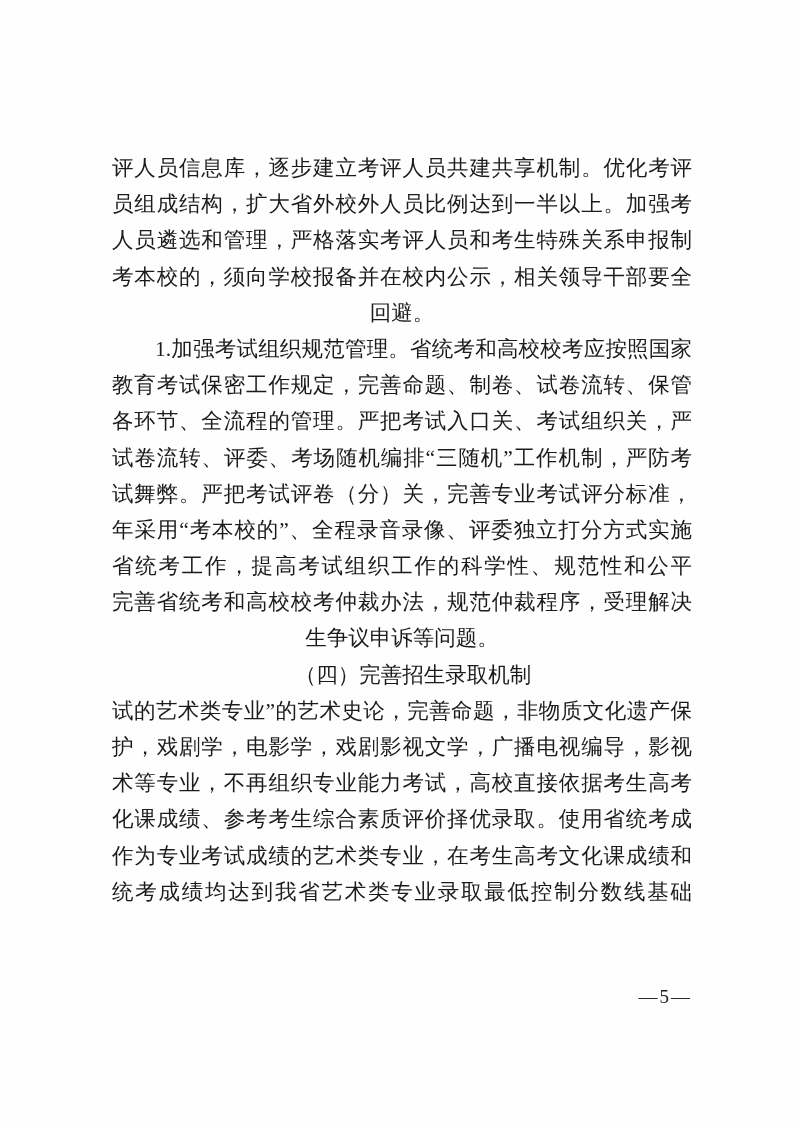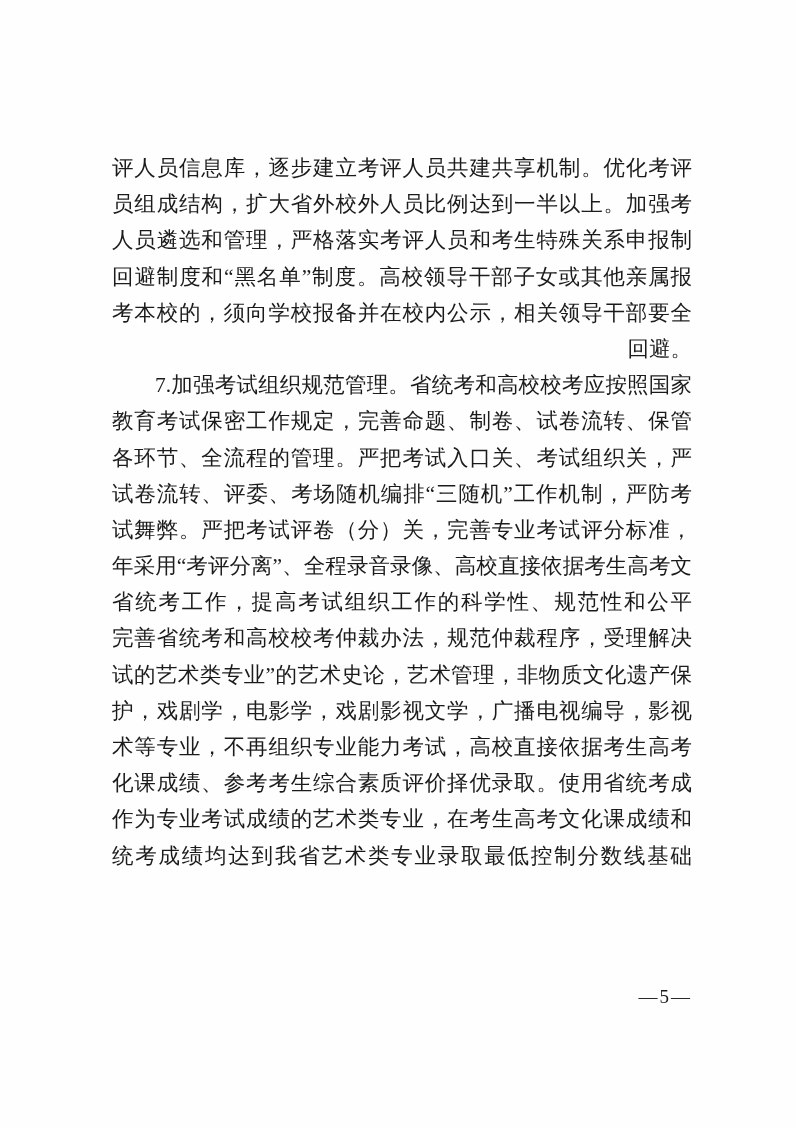--- a/index.html
+++ b/index.html
@@ -22,21 +22,21 @@
     color: #1b1b1b;
     letter-spacing: 0;
   }
   .line {
     height: 36.2px;
     overflow: hidden;
   }
   
   .j { text-align: justify; text-align-last: justify; }
   
-  .s { text-align: right; }
+  .s { text-align: center; }
   
   .i2 { padding-left: 43px; }
   .i1 { padding-left: 22px; }
   .pagenum {
     position: absolute;
     left: 112px; top: 986px; width: 580px;
     text-align: right;
     font-size: 19px;
     color: #1b1b1b;
     letter-spacing: 2px;
@@ -44,35 +44,36 @@
 </style>
 </head>
 <body>
 
 <div class="page">
   <div class="textblock">
 
     <div class="line j">评人员信息库，逐步建立考评人员共建共享机制。优化考评人</div>
     <div class="line j">员组成结构，扩大省外校外人员比例达到一半以上。加强考评</div>
     <div class="line j">人员遴选和管理，严格落实考评人员和考生特殊关系申报制度、</div>
-    <div class="line j">回避制度和“黑名单”制度。高校领导干部子女或其他亲属报</div>
     <div class="line j">考本校的，须向学校报备并在校内公示，相关领导干部要全程</div>
     <div class="line s">回避。</div>
 
-    <div class="line j i2">7.加强考试组织规范管理。省统考和高校校考应按照国家</div>
+    <div class="line j i2">1.加强考试组织规范管理。省统考和高校校考应按照国家</div>
     <div class="line j">教育考试保密工作规定，完善命题、制卷、试卷流转、保管等</div>
     <div class="line j">各环节、全流程的管理。严把考试入口关、考试组织关，严格</div>
     <div class="line j">试卷流转、评委、考场随机编排“三随机”工作机制，严防考</div>
     <div class="line j">试舞弊。严把考试评卷（分）关，完善专业考试评分标准，2024</div>
-    <div class="line j">年采用“考评分离”、全程录音录像、高校直接依据考生高考文</div>
+    <div class="line j">年采用“考本校的”、全程录音录像、评委独立打分方式实施</div>
     <div class="line j">省统考工作，提高考试组织工作的科学性、规范性和公平性。</div>
     <div class="line j">完善省统考和高校校考仲裁办法，规范仲裁程序，受理解决考</div>
+    <div class="line s">生争议申诉等问题。</div>
 
+    <div class="line s i1">（四）完善招生录取机制</div>
 
-    <div class="line j">试的艺术类专业”的艺术史论，艺术管理，非物质文化遗产保</div>
+    <div class="line j">试的艺术类专业”的艺术史论，完善命题，非物质文化遗产保</div>
     <div class="line j">护，戏剧学，电影学，戏剧影视文学，广播电视编导，影视技</div>
     <div class="line j">术等专业，不再组织专业能力考试，高校直接依据考生高考文</div>
     <div class="line j">化课成绩、参考考生综合素质评价择优录取。使用省统考成绩</div>
     <div class="line j">作为专业考试成绩的艺术类专业，在考生高考文化课成绩和省</div>
     <div class="line j">统考成绩均达到我省艺术类专业录取最低控制分数线基础上，</div>
   </div>
 
   <div class="pagenum">—5—</div>
 </div>
 

